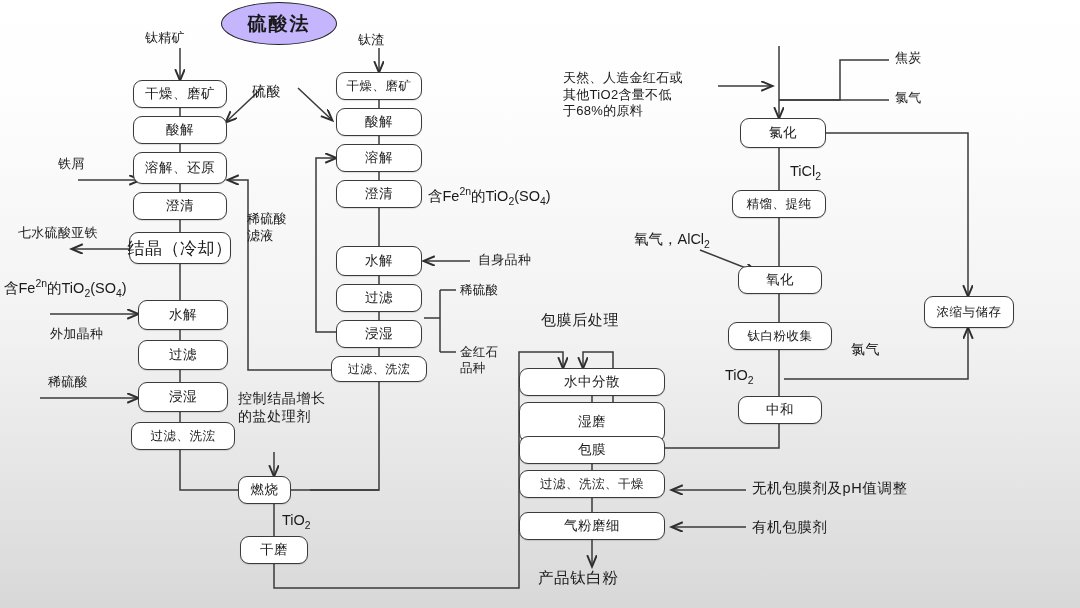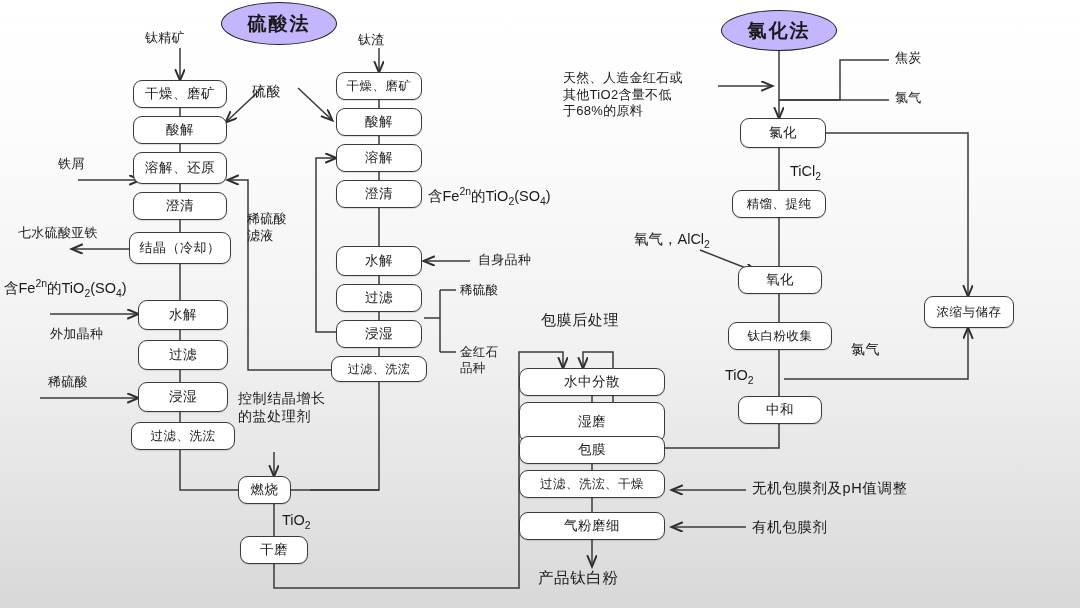--- a/index.html
+++ b/index.html
@@ -135,40 +135,37 @@
 
       <path d="M746,490 L672,490" marker-end="url(#ah)"></path>
 
       <path d="M746,527 L672,527" marker-end="url(#ah)"></path>
     </g>
   </svg>
 
   <div class="ellipse" style="left:221px;top:2px;width:116px;height:43px;">
     <span>硫酸法</span>
   </div>
-  <div class="ellipse" style="left:721px;top:10px;width:116px;height:41px;">
-    <span>氯化法</span>
-  </div>
 
   <div class="lbl" style="left:145px;top:30px;">钛精矿</div>
 
   <div class="node" style="left:133px;top:80px;width:94px;height:28px;">
       <span>干燥、磨矿</span>
     </div>
   <div class="node" style="left:133px;top:116px;width:94px;height:28px;">
       <span>酸解</span>
     </div>
   <div class="node" style="left:133px;top:152px;width:94px;height:32px;justify-content:center;">
       <span>溶解、还原</span>
     </div>
   <div class="node" style="left:133px;top:192px;width:94px;height:28px;">
       <span>澄清</span>
     </div>
   <div class="node" style="left:129px;top:232px;width:102px;height:32px;">
-      <span style="font-size:13px">结晶（冷却）</span>
+      <span style="font-size:17px">结晶（冷却）</span>
     </div>
   <div class="node" style="left:138px;top:300px;width:90px;height:30px;">
       <span>水解</span>
     </div>
   <div class="node" style="left:138px;top:340px;width:90px;height:30px;">
       <span>过滤</span>
     </div>
   <div class="node" style="left:138px;top:382px;width:90px;height:30px;">
       <span>浸湿</span>
     </div>

